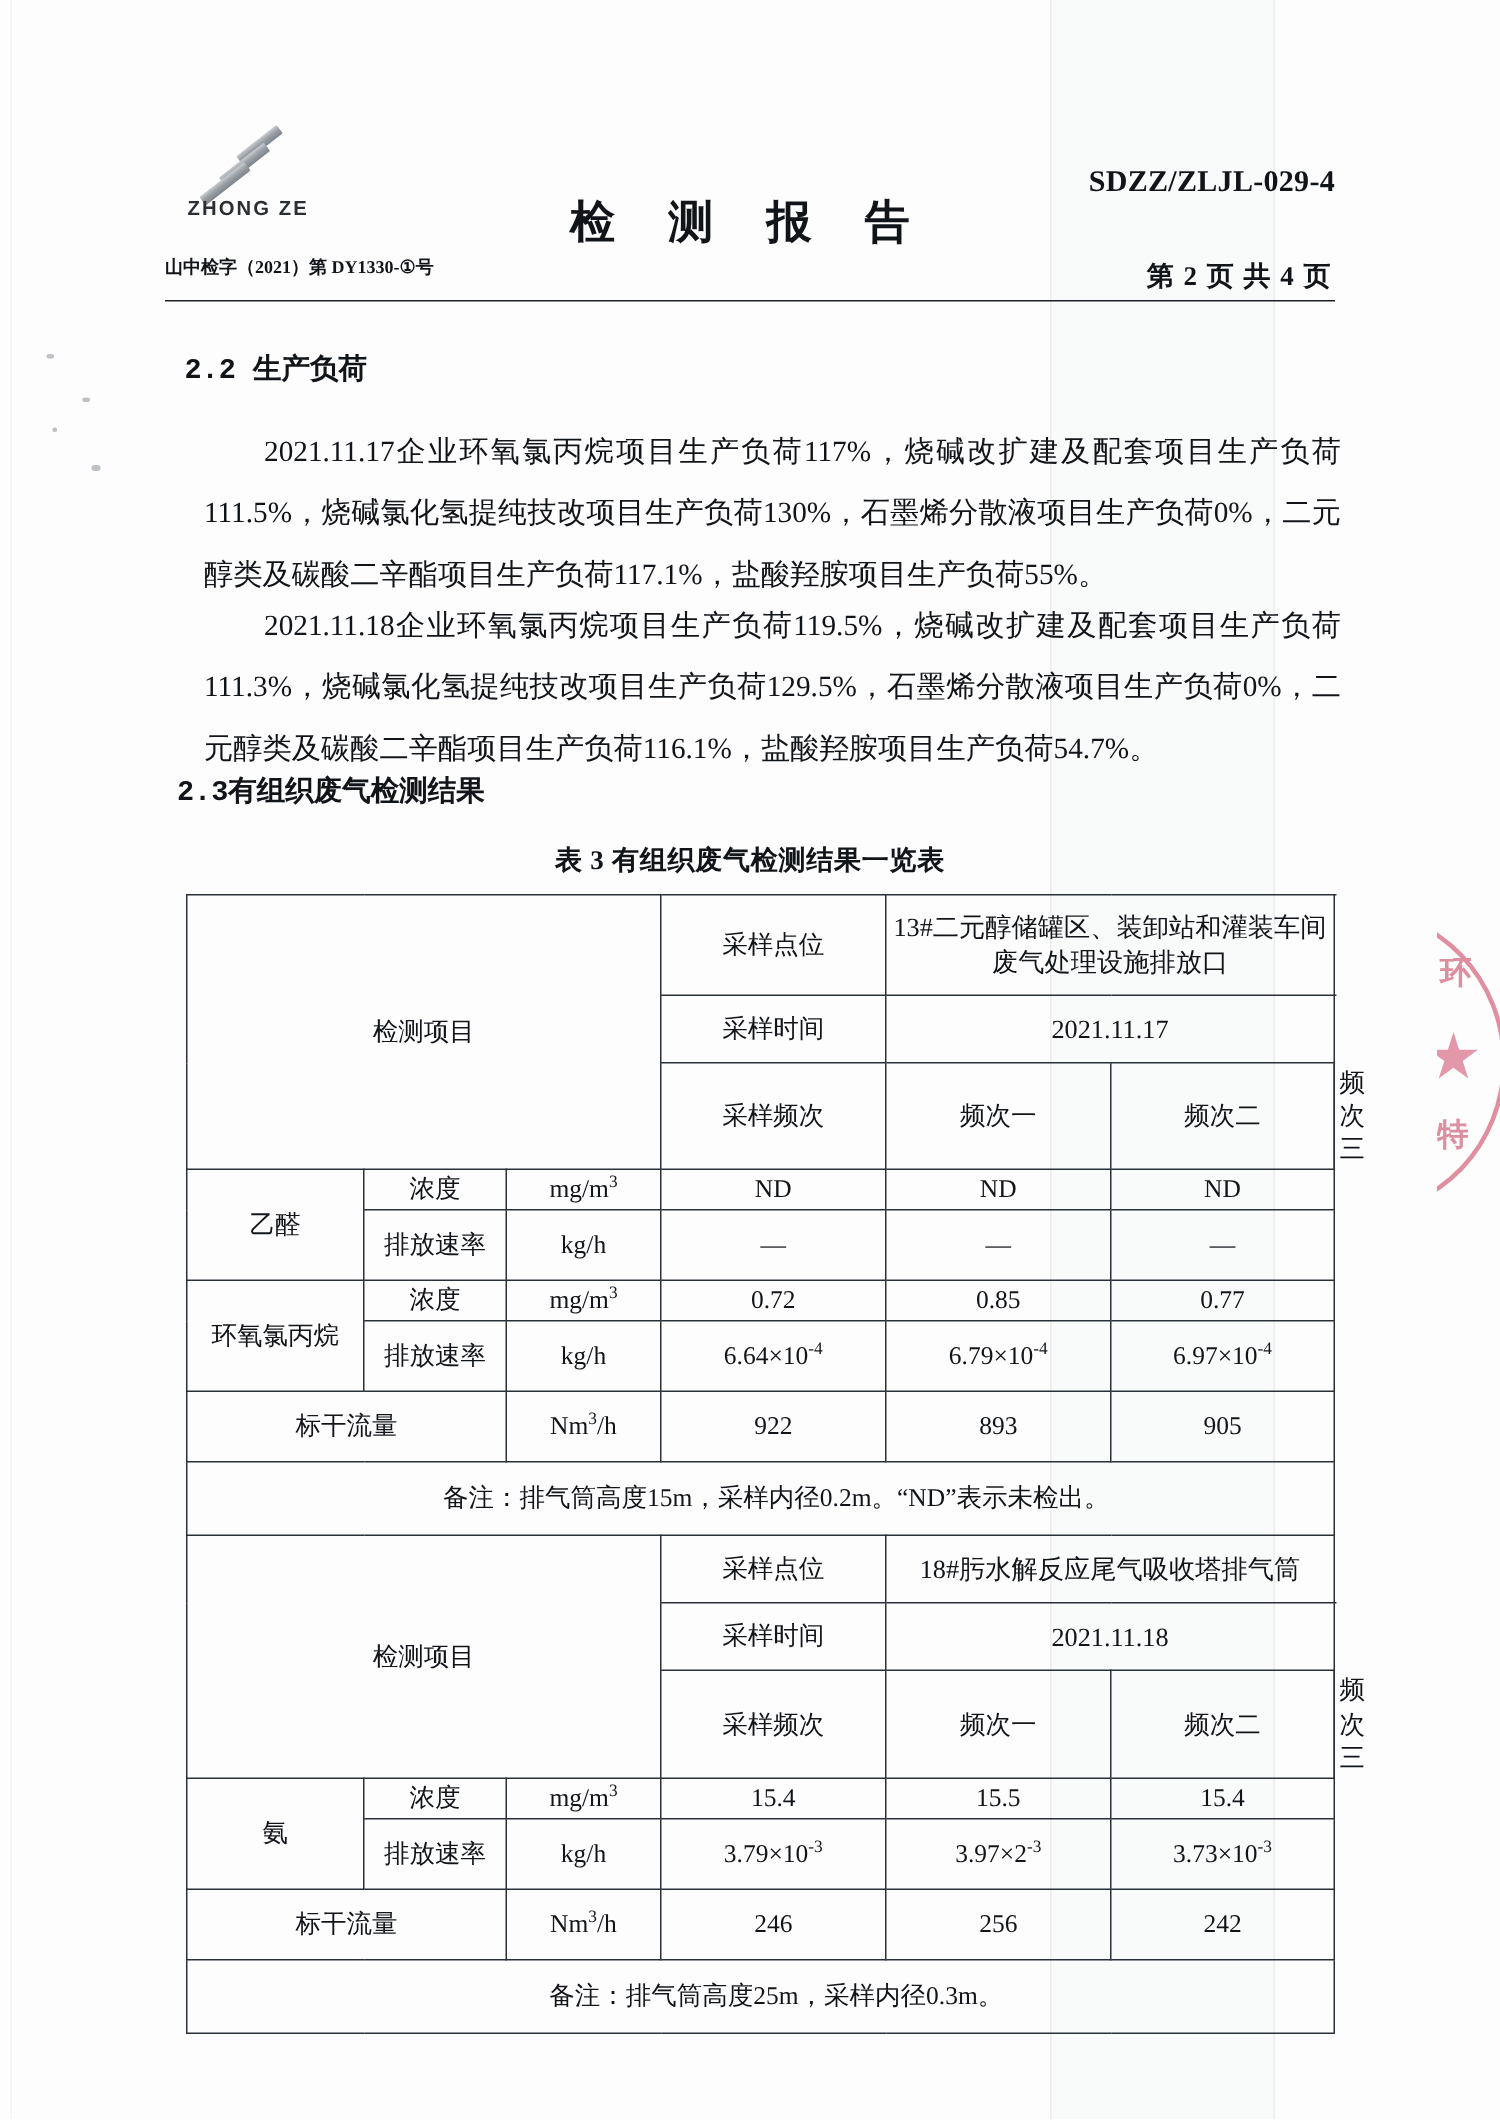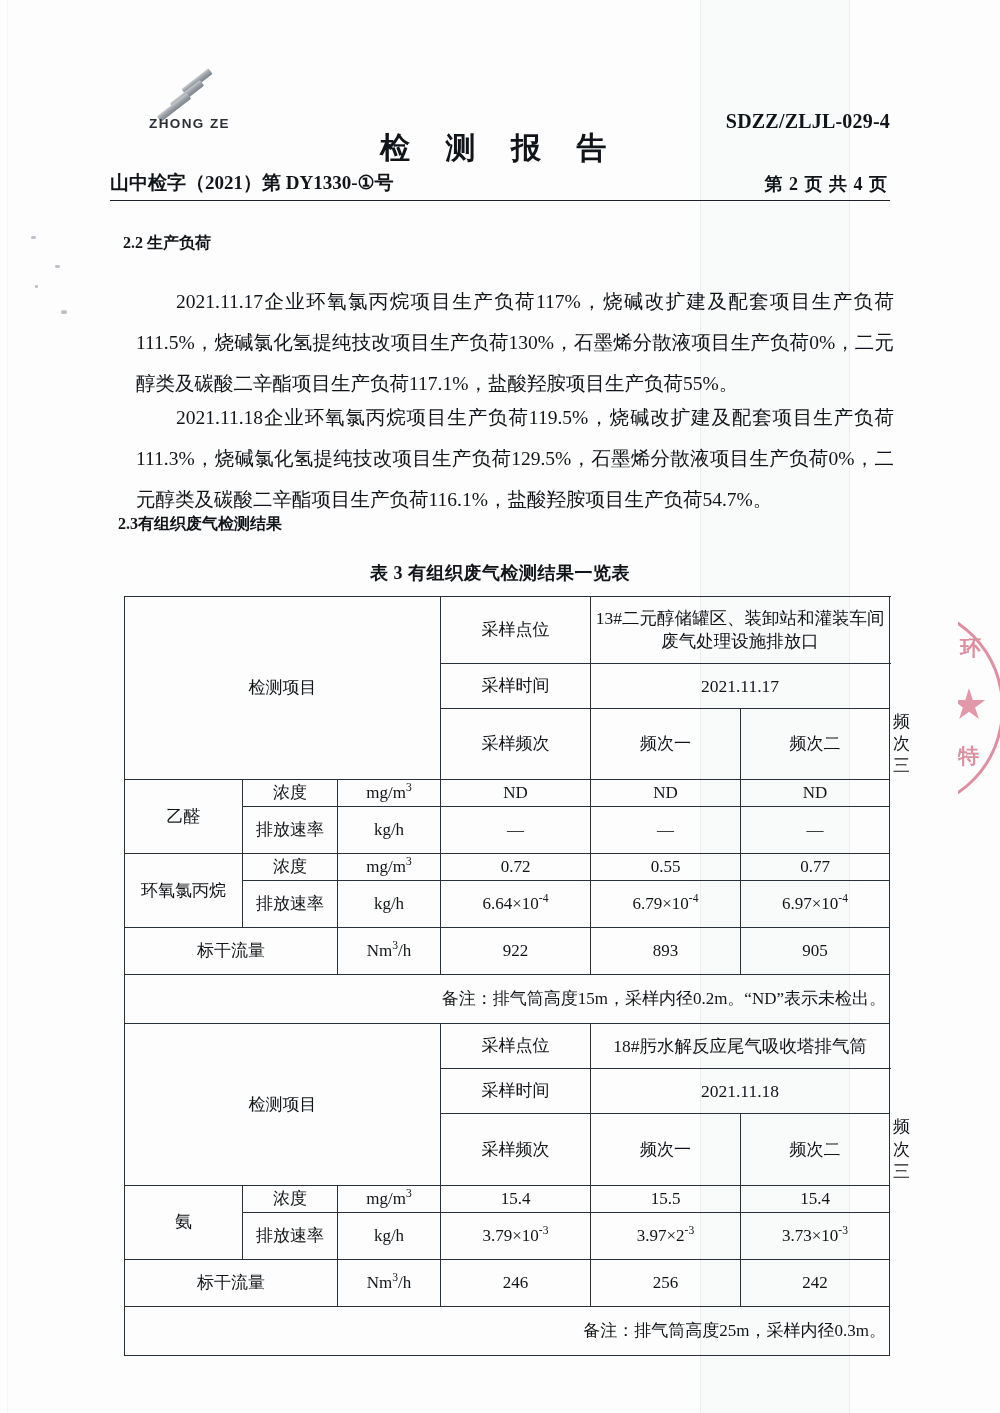--- a/index.html
+++ b/index.html
@@ -45,24 +45,23 @@
   #header {
     position: absolute;
     left: 110px;
     top: 62px;
     width: 780px;
     height: 140px;
   }
   .logo {
     position: absolute;
     left: 10px;
-    top: 4px;
+    top: 19px;
     width: 96px;
     height: 72px;
-    margin-left: 24px;
   }
   .logo .bar {
     position: absolute;
     height: 7px;
     border-radius: 1px;
     background: linear-gradient(180deg, #c9ccd0 0%, #9aa0a6 45%, #7d848b 100%);
     transform: rotate(-38deg);
   }
   .logo .b1 { width: 34px; left: 36px; top: 12px; }
   .logo .b2 { width: 38px; left: 24px; top: 25px; }
@@ -94,21 +93,21 @@
     top: 66px;
     font-size: 30px;
     font-weight: bold;
     letter-spacing: 14px;
     white-space: nowrap;
   }
   .report-no {
     position: absolute;
     left: 0;
     top: 108px;
-    font-size: 19px;
+    font-size: 12px;
     font-weight: bold;
     white-space: nowrap;
   }
   .page-no {
     position: absolute;
     right: 2px;
     top: 110px;
     font-size: 18px;
     font-weight: bold;
     letter-spacing: 1px;
@@ -119,23 +118,23 @@
     left: 0;
     top: 138px;
     width: 780px;
     height: 0;
     border-top: 1.6px solid #1c2128;
   }
 
   
   .section-heading {
     position: absolute;
-    font-size: 16px;
-    font-weight: bold;
-    font-family: Liberation Serif, serif;
+    font-size: 19px;
+    font-weight: bold;
+    font-family: Liberation Mono, monospace;
     white-space: nowrap;
   }
   #sec22 { left: 123px; top: 233px; }
   #sec23 { left: 118px; top: 514px; }
 
   .para {
     position: absolute;
     left: 136px;
     width: 758px;
     font-size: 19.5px;
@@ -170,21 +169,21 @@
   }
   #report-table td {
     border: 1.1px solid #2a3038;
     text-align: center;
     vertical-align: middle;
     padding: 2px 3px;
     line-height: 1.3;
   }
   #report-table td.bold { font-weight: normal; font-size: 17.5px; }
   #report-table td.note {
-    text-align: right;
+    text-align: center;
     padding-left: 24px;
     font-size: 17px;
     height: 44px;
   }
   .r-item   { height: 42px; }
   .r-head   { height: 40px; }
   .r-pt     { height: 62px; }
 
   sup { font-size: 0.68em; vertical-align: super; line-height: 0; }
 
@@ -304,21 +303,21 @@
       <td>—</td>
       <td>—</td>
       <td>—</td>
     </tr>
 
     <tr>
       <td class="r-item" rowspan="2" style="line-height:1.25">环氧氯丙烷</td>
       <td>浓度</td>
       <td><span>mg/m</span><sup>3</sup></td>
       <td>0.72</td>
-      <td>0.55</td>
+      <td>0.85</td>
       <td>0.77</td>
     </tr>
     <tr>
       <td class="r-item">排放速率</td>
       <td>kg/h</td>
       <td><span>6.64×10</span><sup>-4</sup></td>
       <td><span>6.79×10</span><sup>-4</sup></td>
       <td><span>6.97×10</span><sup>-4</sup></td>
     </tr>
 

